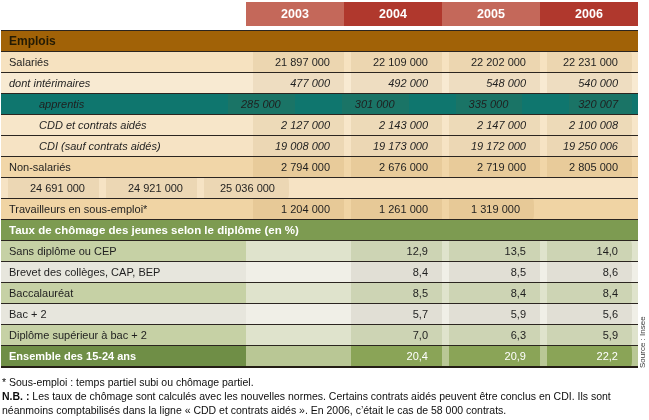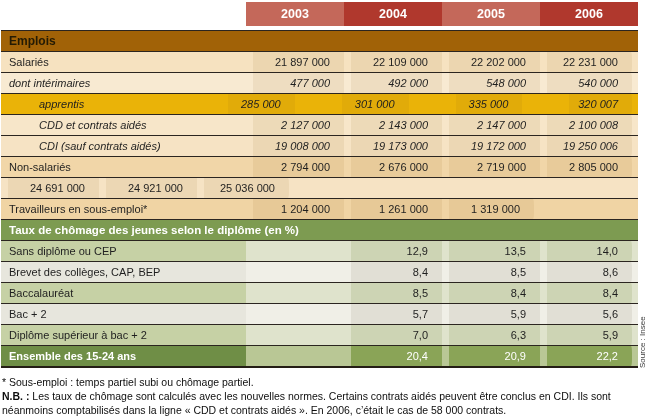--- a/index.html
+++ b/index.html
@@ -42,21 +42,21 @@
     width:98px; box-sizing:border-box; display:flex; align-items:center;
     justify-content:flex-end; padding-right:14px;
     border-left:7px solid transparent; background-clip:padding-box;
   }
   .row .val:last-child { border-right:6px solid transparent;border-radius:7px; }
   .italic { font-style:italic; }
 
   
   .r-sal { background:#f6e2c0; }
   .r-int { background:#f8ead2; }
-  .r-app { background:#eab308;gap:40px; }
+  .r-app { background:#0f766e;gap:40px; }
   .r-cdd { background:#f7e6c9; }
   .r-cdi { background:#f6e3c4; }
   .r-non { background:#f1d6a8; }
   .r-tot { background:#f6e3c4; }
   .r-tra { background:#f0d4a4; }
   .s1 .val { background-color:rgba(148,99,17,0.09); }
 
   
   .s2a { background:#dfe3cc; }
   .s2a .lbl { background:#c6d1a5; }

